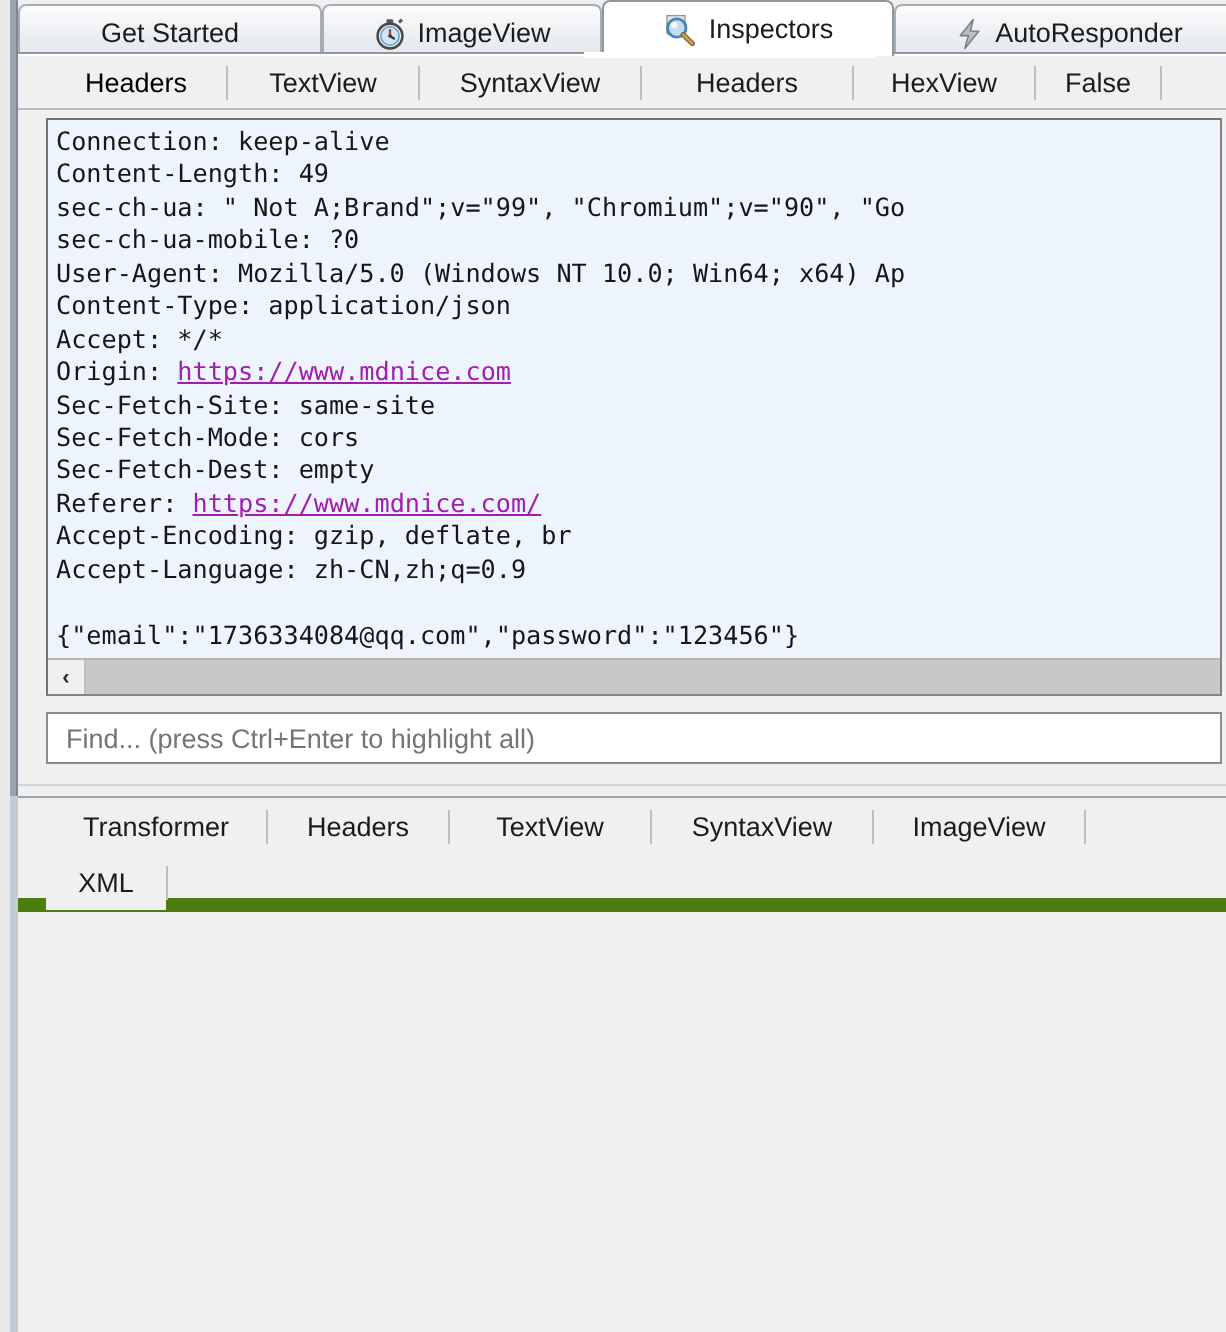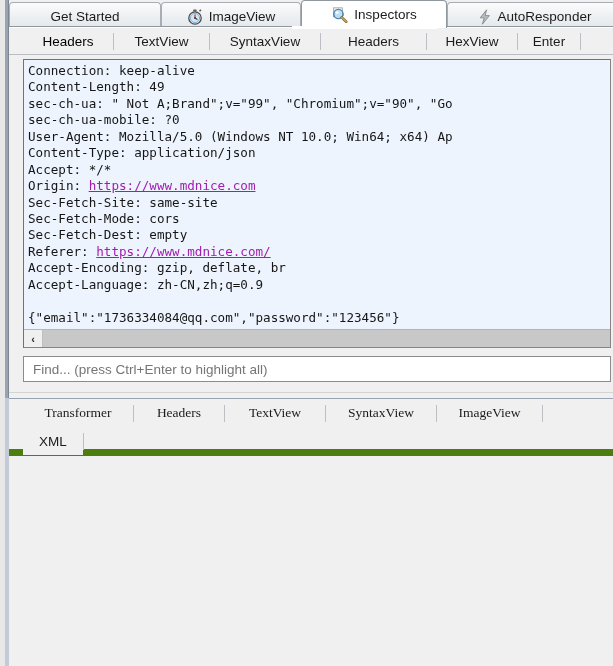--- a/index.html
+++ b/index.html
@@ -197,21 +197,20 @@
   #response-pane {
     position: absolute; left: 9px; top: 398px;
     width: 604px; height: 268px;
     background: #f0f0f0;
     border-top: 1px solid #9aa4b0;
   }
   .subtab-row2 {
     position: absolute; left: 0; top: 0;
     width: 604px; height: 29px;
     background: #f0f0f0;
-    font-family: Liberation Serif, serif;
   }
   .subtab-row3 {
     position: absolute; left: 0; top: 29px;
     width: 604px; height: 28px;
     background: #f0f0f0;
     border-bottom: 7px solid #4d7c0f;
   }
 
   
   #tree-box {
@@ -354,21 +353,21 @@
       <div class="subtab-sep" style="left:311px;"></div>
       <div class="subtab" style="left:312px; width:105px;">
           <span>Headers</span>
         </div>
       <div class="subtab-sep" style="left:417px;"></div>
       <div class="subtab" style="left:418px; width:90px;">
           <span>HexView</span>
         </div>
       <div class="subtab-sep" style="left:508px;"></div>
       <div class="subtab" style="left:509px; width:62px;">
-          <span>Enter</span>
+          <span>False</span>
         </div>
       <div class="subtab-sep" style="left:571px;"></div>
     </div>
 
     <div id="headers-box">
       <div id="headers-text"><span class="ln">Connection: keep-alive</span><span class="ln">Content-Length: 49</span><span class="ln">sec-ch-ua: " Not A;Brand";v="99", "Chromium";v="90", "Go</span><span class="ln">sec-ch-ua-mobile: ?0</span><span class="ln">User-Agent: Mozilla/5.0 (Windows NT 10.0; Win64; x64) Ap</span><span class="ln">Content-Type: application/json</span><span class="ln">Accept: */*</span><span class="ln">Origin: <a class="link" href="#">https://www.mdnice.com</a></span><span class="ln">Sec-Fetch-Site: same-site</span><span class="ln">Sec-Fetch-Mode: cors</span><span class="ln">Sec-Fetch-Dest: empty</span><span class="ln">Referer: <a class="link" href="#">https://www.mdnice.com/</a></span><span class="ln">Accept-Encoding: gzip, deflate, br</span><span class="ln">Accept-Language: zh-CN,zh;q=0.9</span><span class="ln">&nbsp;</span><span class="ln">{"email":"1736334084@qq.com","password":"123456"}</span></div>
       <div id="req-hscroll">
         <div class="hs-btn-left">‹</div>
         <div class="hs-track"></div>
       </div>

